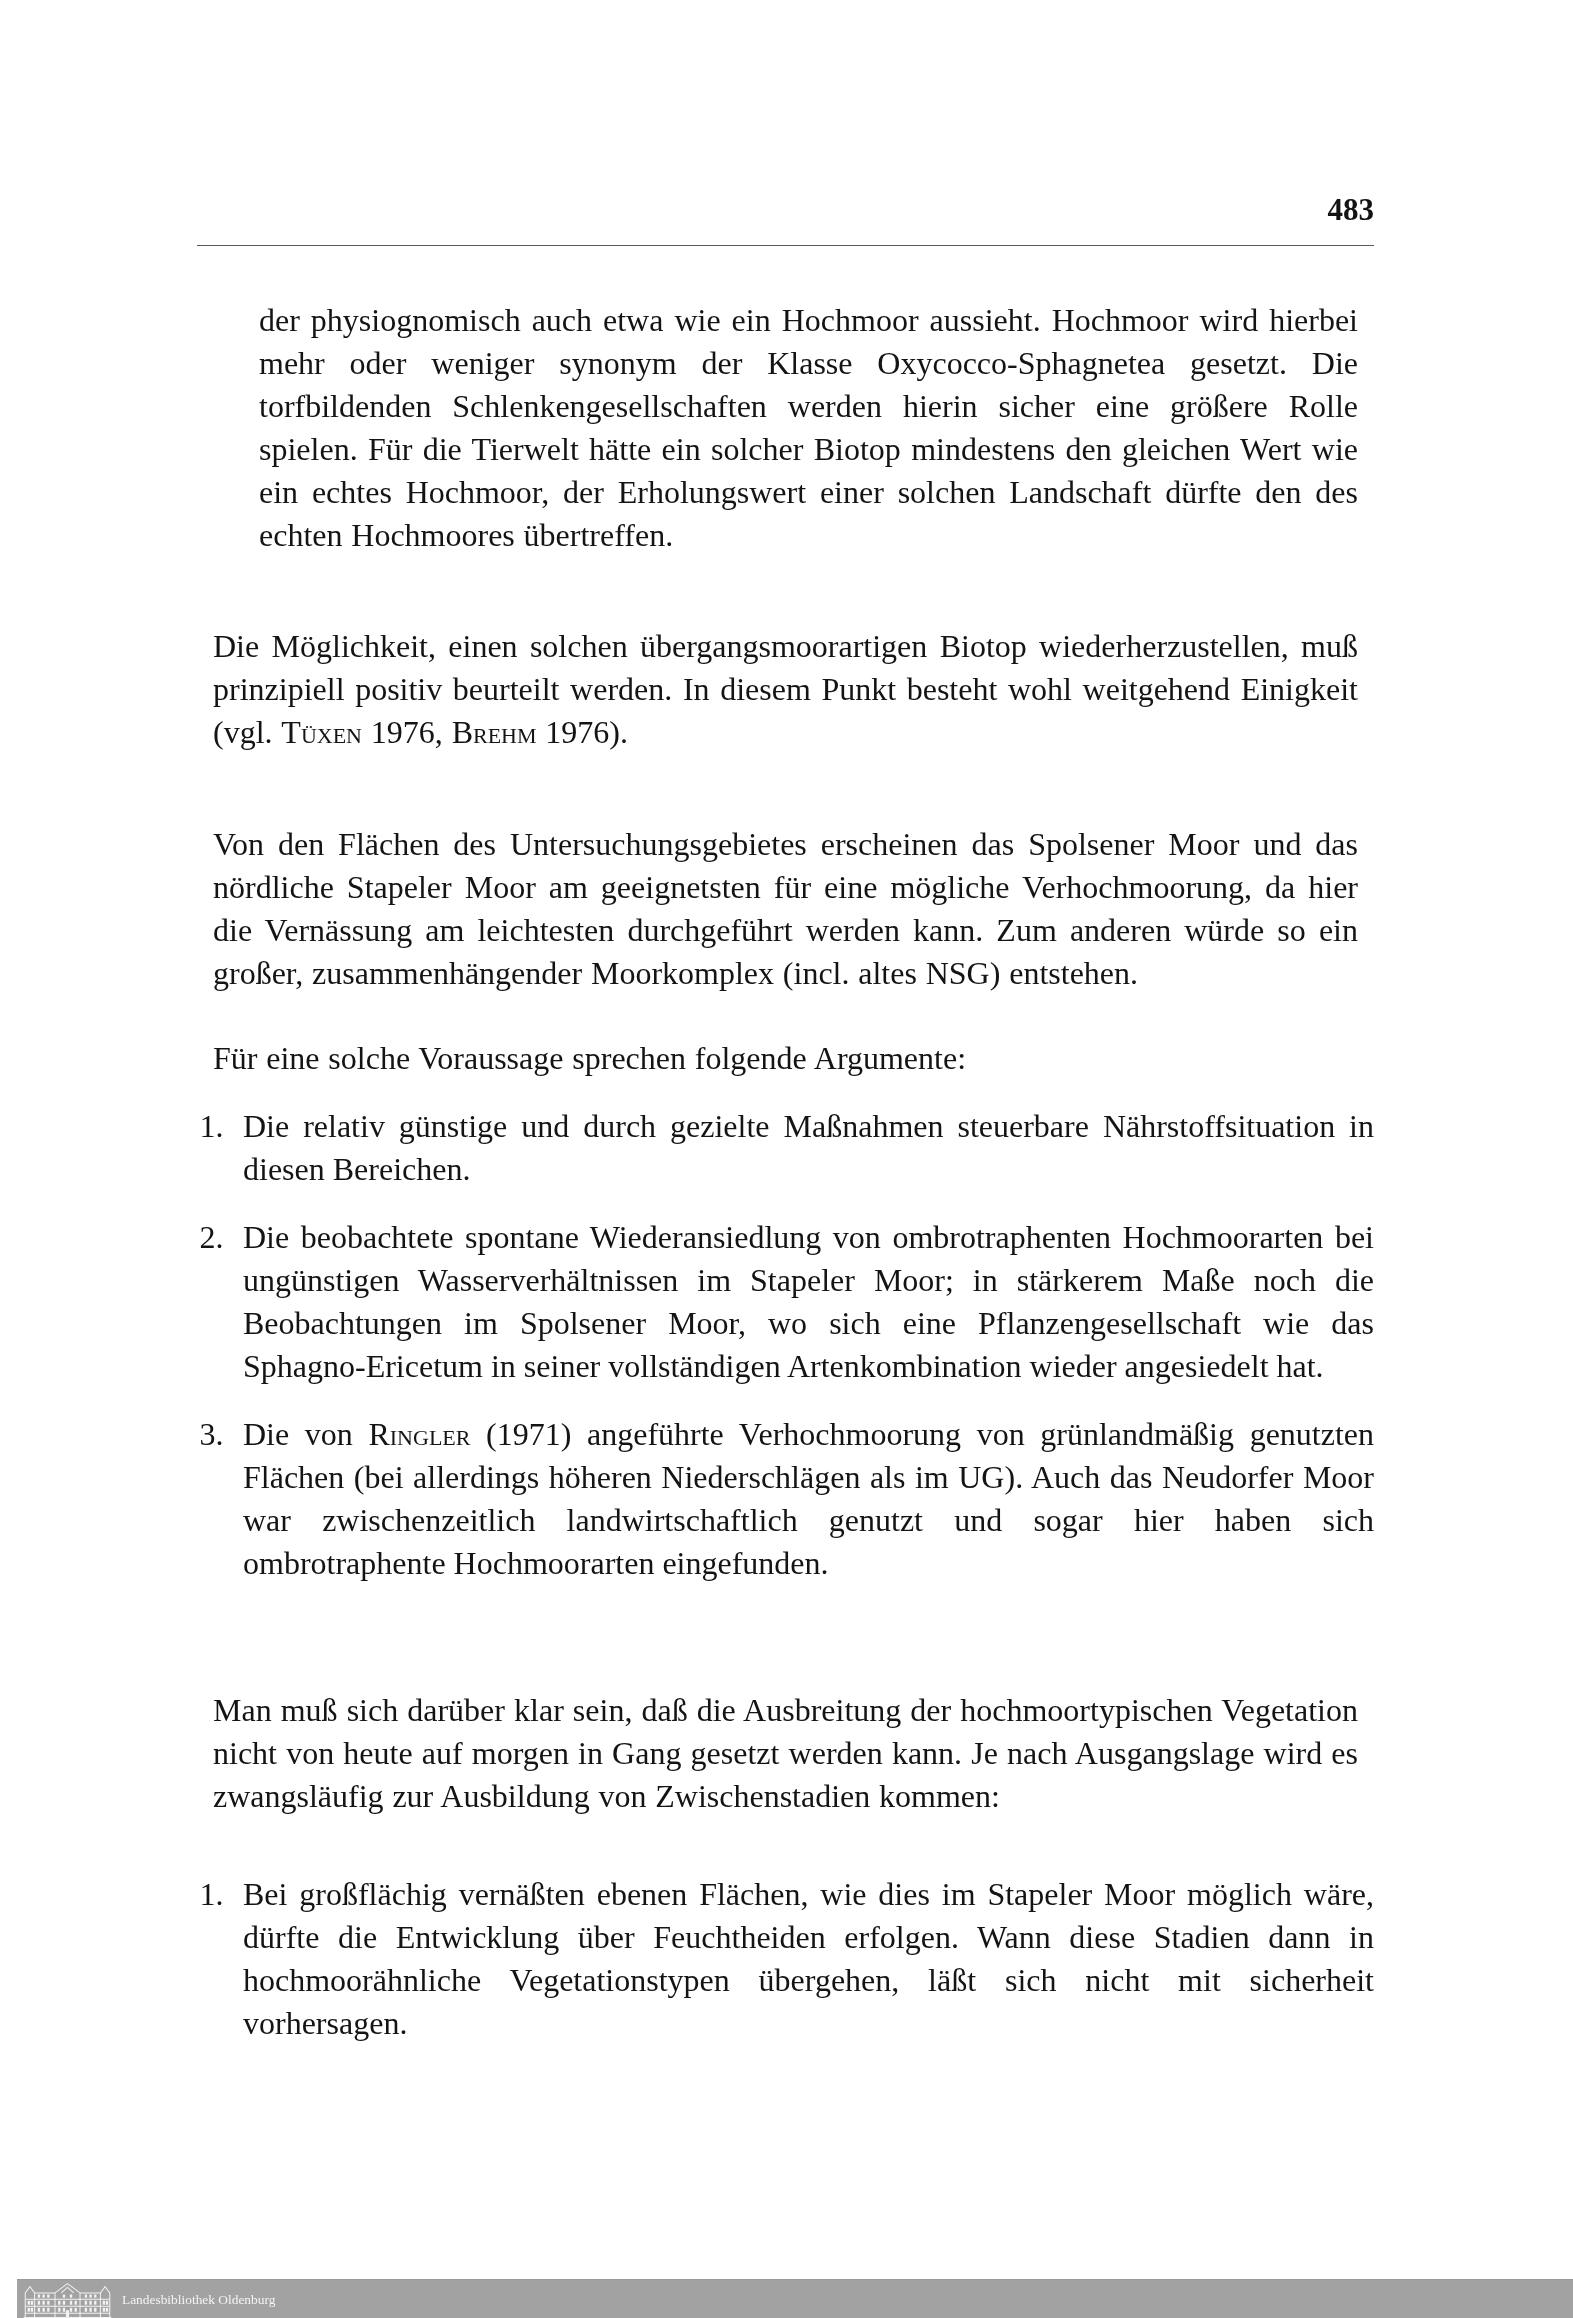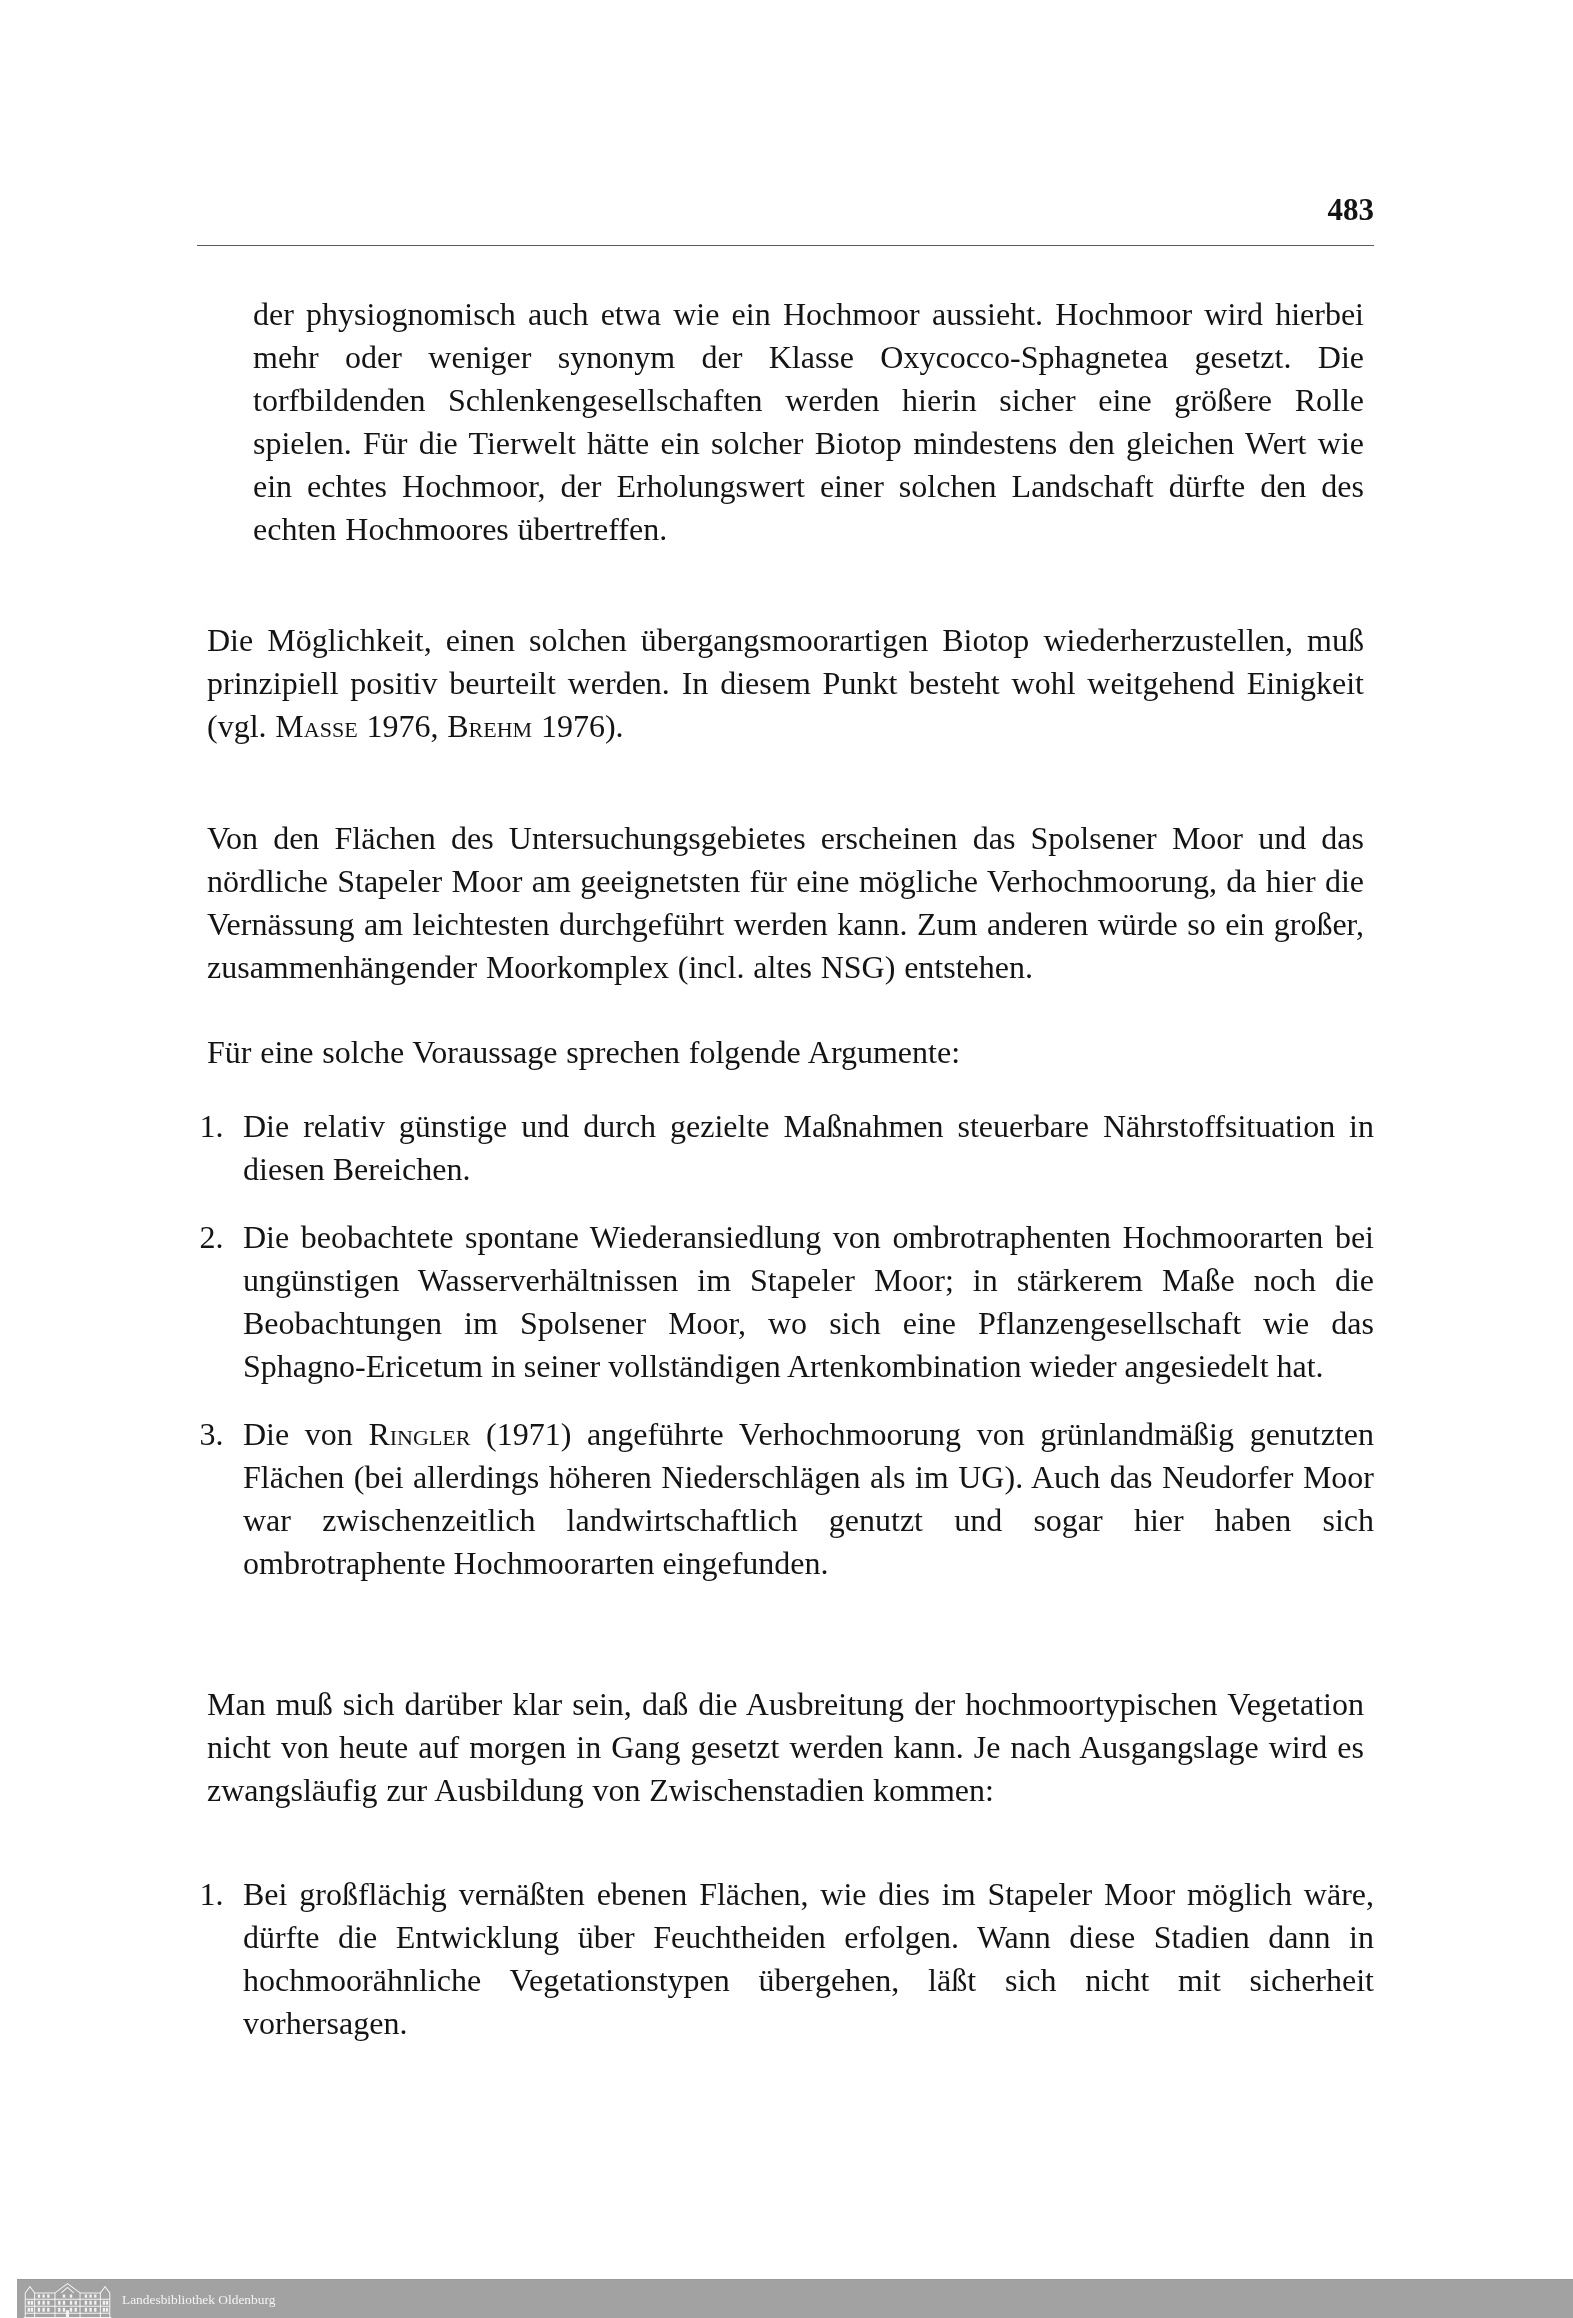--- a/index.html
+++ b/index.html
@@ -51,21 +51,21 @@
   .body-text {
     position: absolute;
     left: 197px;
     width: 1177px;
     font-size: 32px;
     line-height: 43px;
     text-align: justify;
     word-spacing: 0.8px;
   }
   .body-text p {
-    margin: 10px;
+    margin: 16px;
   }
   .indented {
     padding-left: 46px;
   }
   .list {
     position: absolute;
     left: 197px;
     width: 1177px;
     font-size: 32px;
     line-height: 43px;
@@ -119,21 +119,21 @@
 <div class="page-header">
   <span class="page-number">483</span>
 </div>
 <div class="header-rule"></div>
 
 <div class="body-text indented" style="top: 283px; width: 1131px;">
   <p class="nowrap-last">der physiognomisch auch etwa wie ein Hochmoor aussieht. Hochmoor wird hierbei mehr oder weniger synonym der Klasse Oxycocco-Sphagnetea gesetzt. Die torfbildenden Schlenkengesellschaften werden hierin sicher eine größere Rolle spielen. Für die Tierwelt hätte ein solcher Biotop mindestens den gleichen Wert wie ein echtes Hochmoor, der Erholungswert einer solchen Landschaft dürfte den des echten Hochmoores übertreffen.</p>
 </div>
 
 <div class="body-text" style="top: 609px;">
-  <p class="nowrap-last"><span>Die Möglichkeit, einen solchen übergangsmoorartigen Biotop wiederherzustellen, muß prinzipiell positiv beurteilt werden. In diesem Punkt besteht wohl weitgehend Einigkeit (vgl.</span> <span class="sc">Maße</span> <span>1976,</span> <span class="sc">Brehm</span> <span>1976).</span></p>
+  <p class="nowrap-last"><span>Die Möglichkeit, einen solchen übergangsmoorartigen Biotop wiederherzustellen, muß prinzipiell positiv beurteilt werden. In diesem Punkt besteht wohl weitgehend Einigkeit (vgl.</span> <span class="sc">Tüxen</span> <span>1976,</span> <span class="sc">Brehm</span> <span>1976).</span></p>
 </div>
 
 <div class="body-text" style="top: 807px;">
   <p class="nowrap-last">Von den Flächen des Untersuchungsgebietes erscheinen das Spolsener Moor und das nördliche Stapeler Moor am geeignetsten für eine mögliche Verhochmoorung, da hier die Vernässung am leichtesten durchgeführt werden kann. Zum anderen würde so ein großer, zusammenhängender Moorkomplex (incl. altes NSG) entstehen.</p>
 </div>
 
 <div class="body-text" style="top: 1021px;">
   <p class="nowrap-last">Für eine solche Voraussage sprechen folgende Argumente:</p>
 </div>
 

